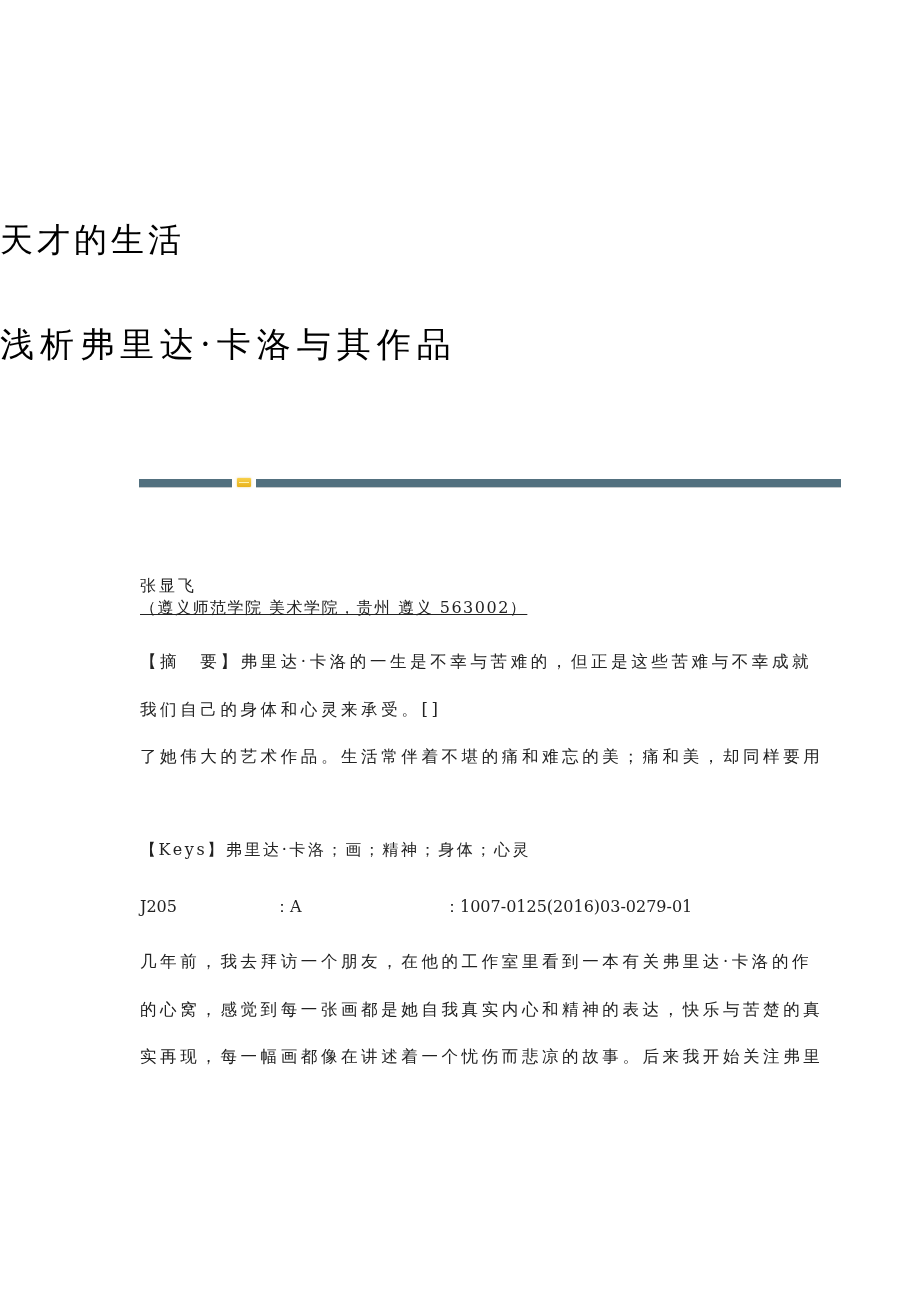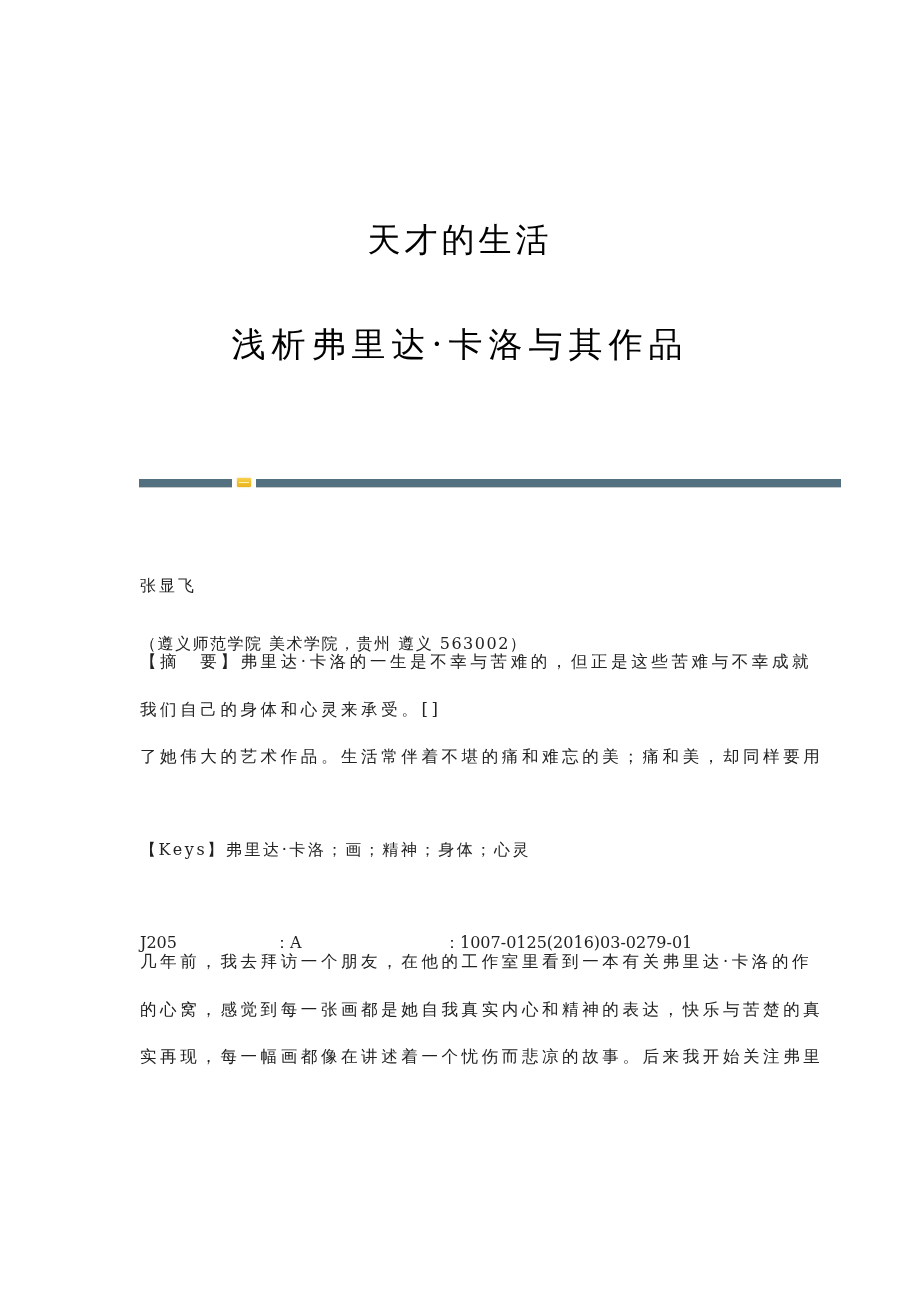--- a/index.html
+++ b/index.html
@@ -12,21 +12,20 @@
       height: 1302px;
       position: relative;
       overflow: hidden;
       font-family: "DejaVu Serif", "Liberation Serif", serif;
       color: #1a1a1a;
     }
     .title {
       position: absolute;
       left: 0;
       width: 920px;
-      text-align: center;
       font-family: "DejaVu Serif", "Liberation Serif", serif;
       color: #000;
       margin: 0;
       font-weight: normal;
     }
     .title-main {
       top: 218px;
       font-size: 33px;
       letter-spacing: 4px;
       line-height: 44px;
@@ -98,21 +97,20 @@
       text-align-last: left;
     }
     .meta-row {
       position: absolute;
       top: 897px;
       left: 140px;
       font-size: 16px;
       color: #222;
       height: 22px;
       width: 630px;
-      margin-top: 36px;
     }
     .meta-row span {
       position: absolute;
       top: 0;
       white-space: nowrap;
     }
   </style>
 </head>
 <body>
 
@@ -120,21 +118,21 @@
 <h2 class="title title-sub">浅析弗里达·卡洛与其作品</h2>
 
 <div class="divider">
   <div class="seg seg-left"></div>
   <div class="ornament"></div>
   <div class="seg seg-right"></div>
 </div>
 
 <p class="text-line" style="top:576px; letter-spacing:3px;">张显飞</p>
 
-<p class="text-line" style="top:634px; letter-spacing:1.5px;">（遵义师范学院 美术学院，贵州 遵义 563002）</p>
+<p class="text-line" style="top:598px; letter-spacing:1.5px;text-decoration:underline;">（遵义师范学院 美术学院，贵州 遵义 563002）</p>
 
 <div class="para" style="top:638px;">
   <span class="line">【摘　要】弗里达·卡洛的一生是不幸与苦难的，但正是这些苦难与不幸成就</span>
   <span class="line last">我们自己的身体和心灵来承受。[]</span>
   <span class="line">了她伟大的艺术作品。生活常伴着不堪的痛和难忘的美；痛和美，却同样要用</span>
 </div>
 
 <p class="text-line" style="top:840px; letter-spacing:2.6px;">【Keys】弗里达·卡洛；画；精神；身体；心灵</p>
 
 <div class="meta-row">

